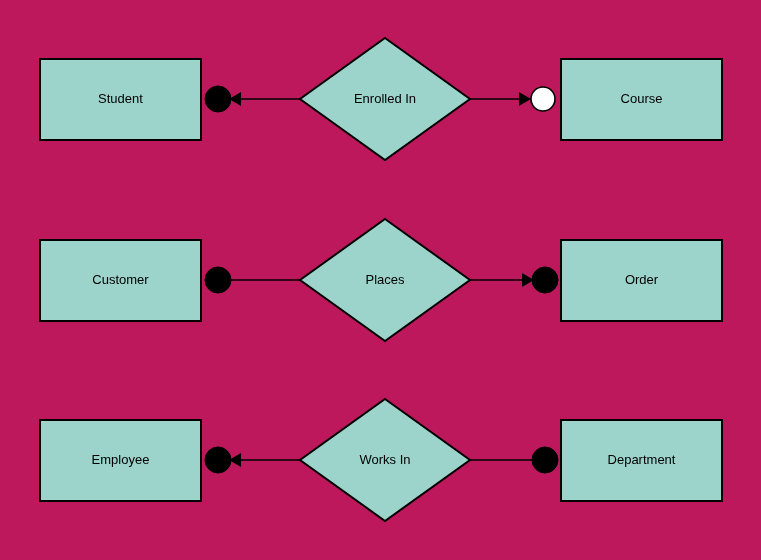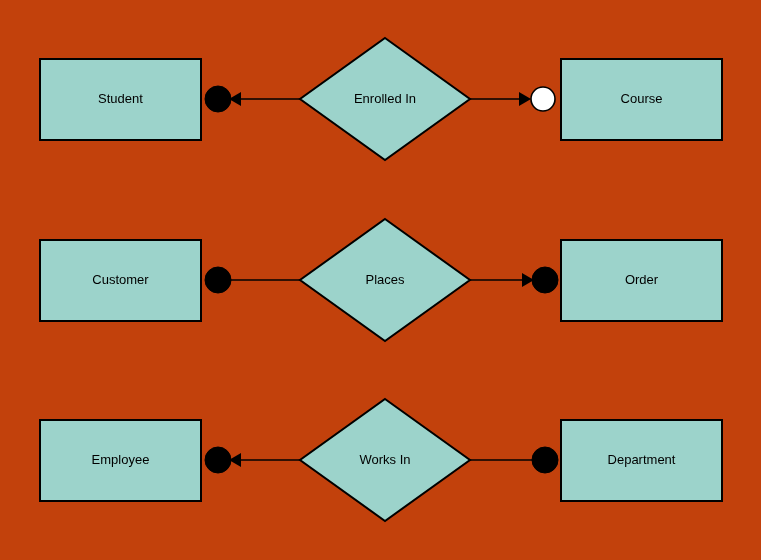--- a/index.html
+++ b/index.html
@@ -8,21 +8,21 @@
     padding: 0;
     background: #ffffff;
   }
   body {
     font-family: "Liberation Sans", sans-serif;
   }
   #diagram-canvas {
     position: relative;
     width: 761px;
     height: 560px;
-    background: #c2410c;
+    background: #be185d;
     overflow: hidden;
   }
   #diagram-svg {
     position: absolute;
     top: 0;
     left: 0;
     width: 761px;
     height: 560px;
     display: block;
   }

